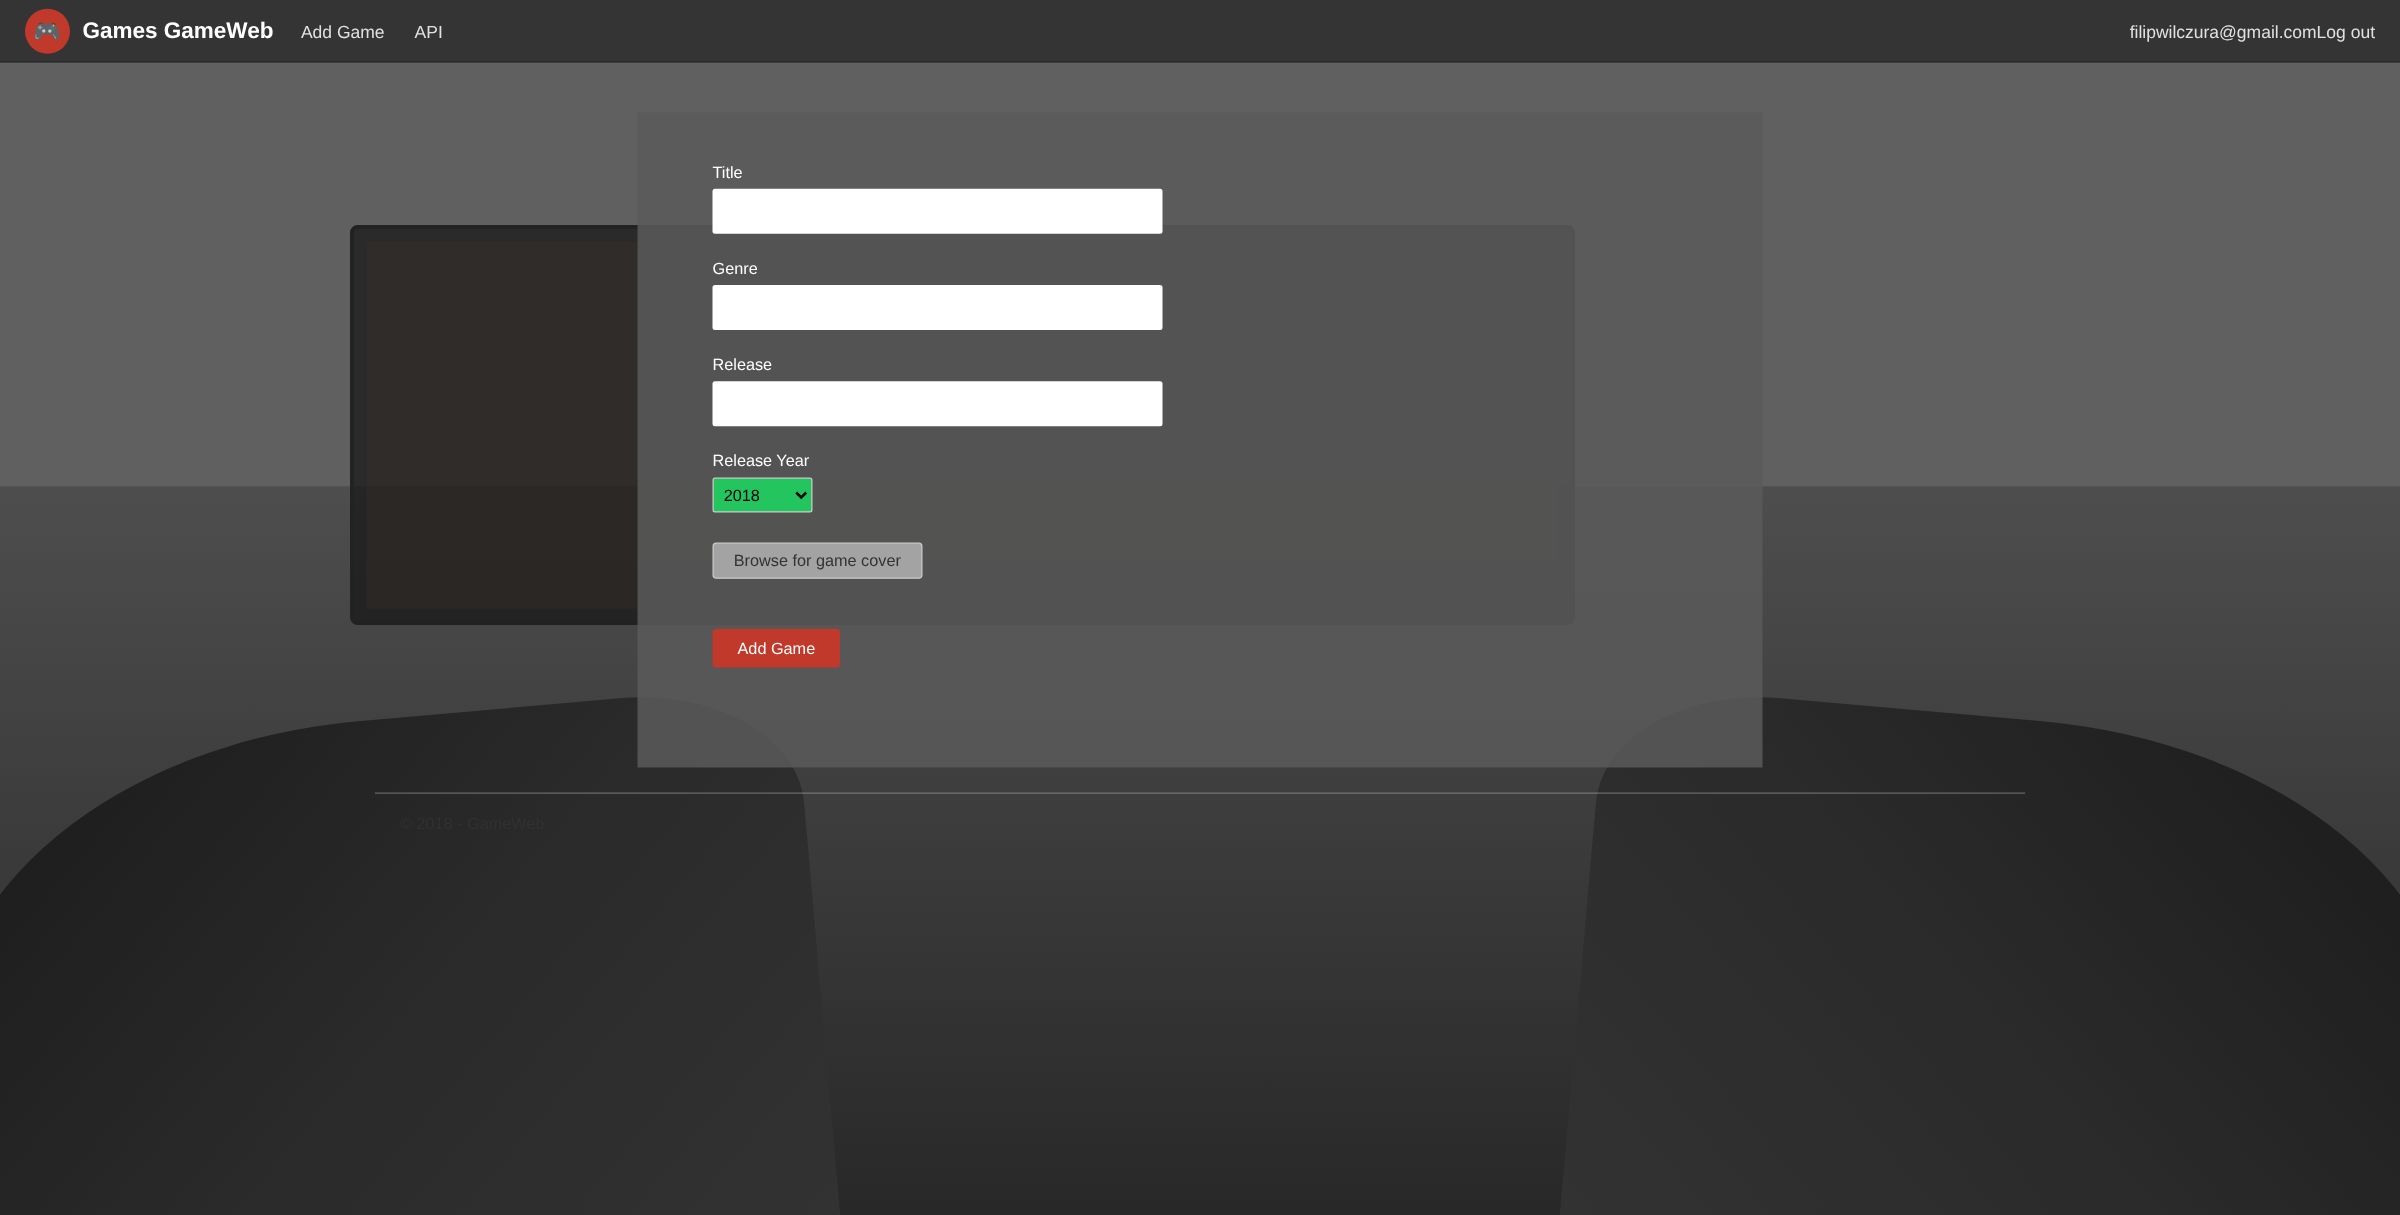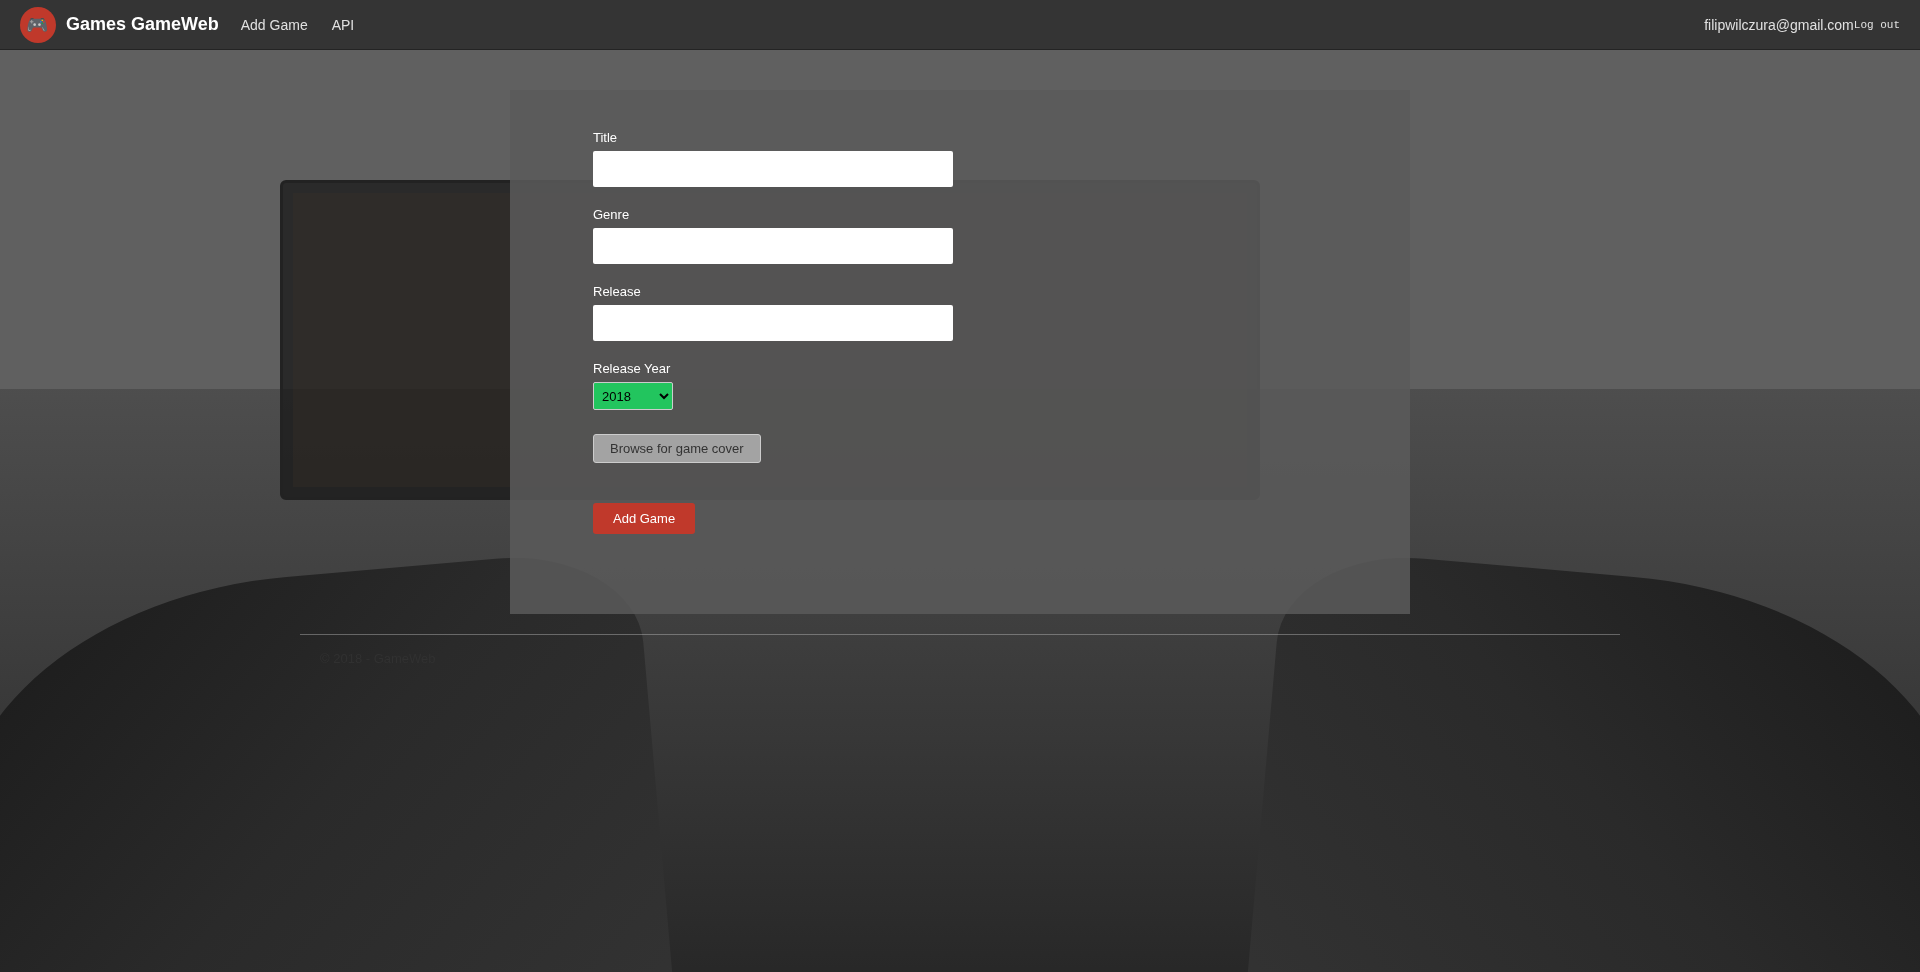--- a/index.html
+++ b/index.html
@@ -142,43 +142,41 @@
     }
 
     .user-email {
       color: rgba(255,255,255,0.85);
       font-size: 14px;
     }
 
     .logout-link {
       color: rgba(255,255,255,0.85);
       text-decoration: none;
-      font-size: 11px;
-      font-family: Liberation Mono, monospace;
+      font-size: 14px;
     }
 
     
     .main-container {
       position: relative;
       z-index: 10;
       display: flex;
       justify-content: center;
       padding-top: 40px;
     }
 
     .form-card {
       background-color: rgba(90, 90, 90, 0.85);
       width: 900px;
       padding: 40px 60px 60px 60px;
       min-height: 430px;
     }
 
     .form-group {
       margin-bottom: 20px;
-      margin-left: 23px;
     }
 
     .form-label {
       display: block;
       color: white;
       font-size: 13px;
       margin-bottom: 6px;
       font-weight: normal;
     }
 

